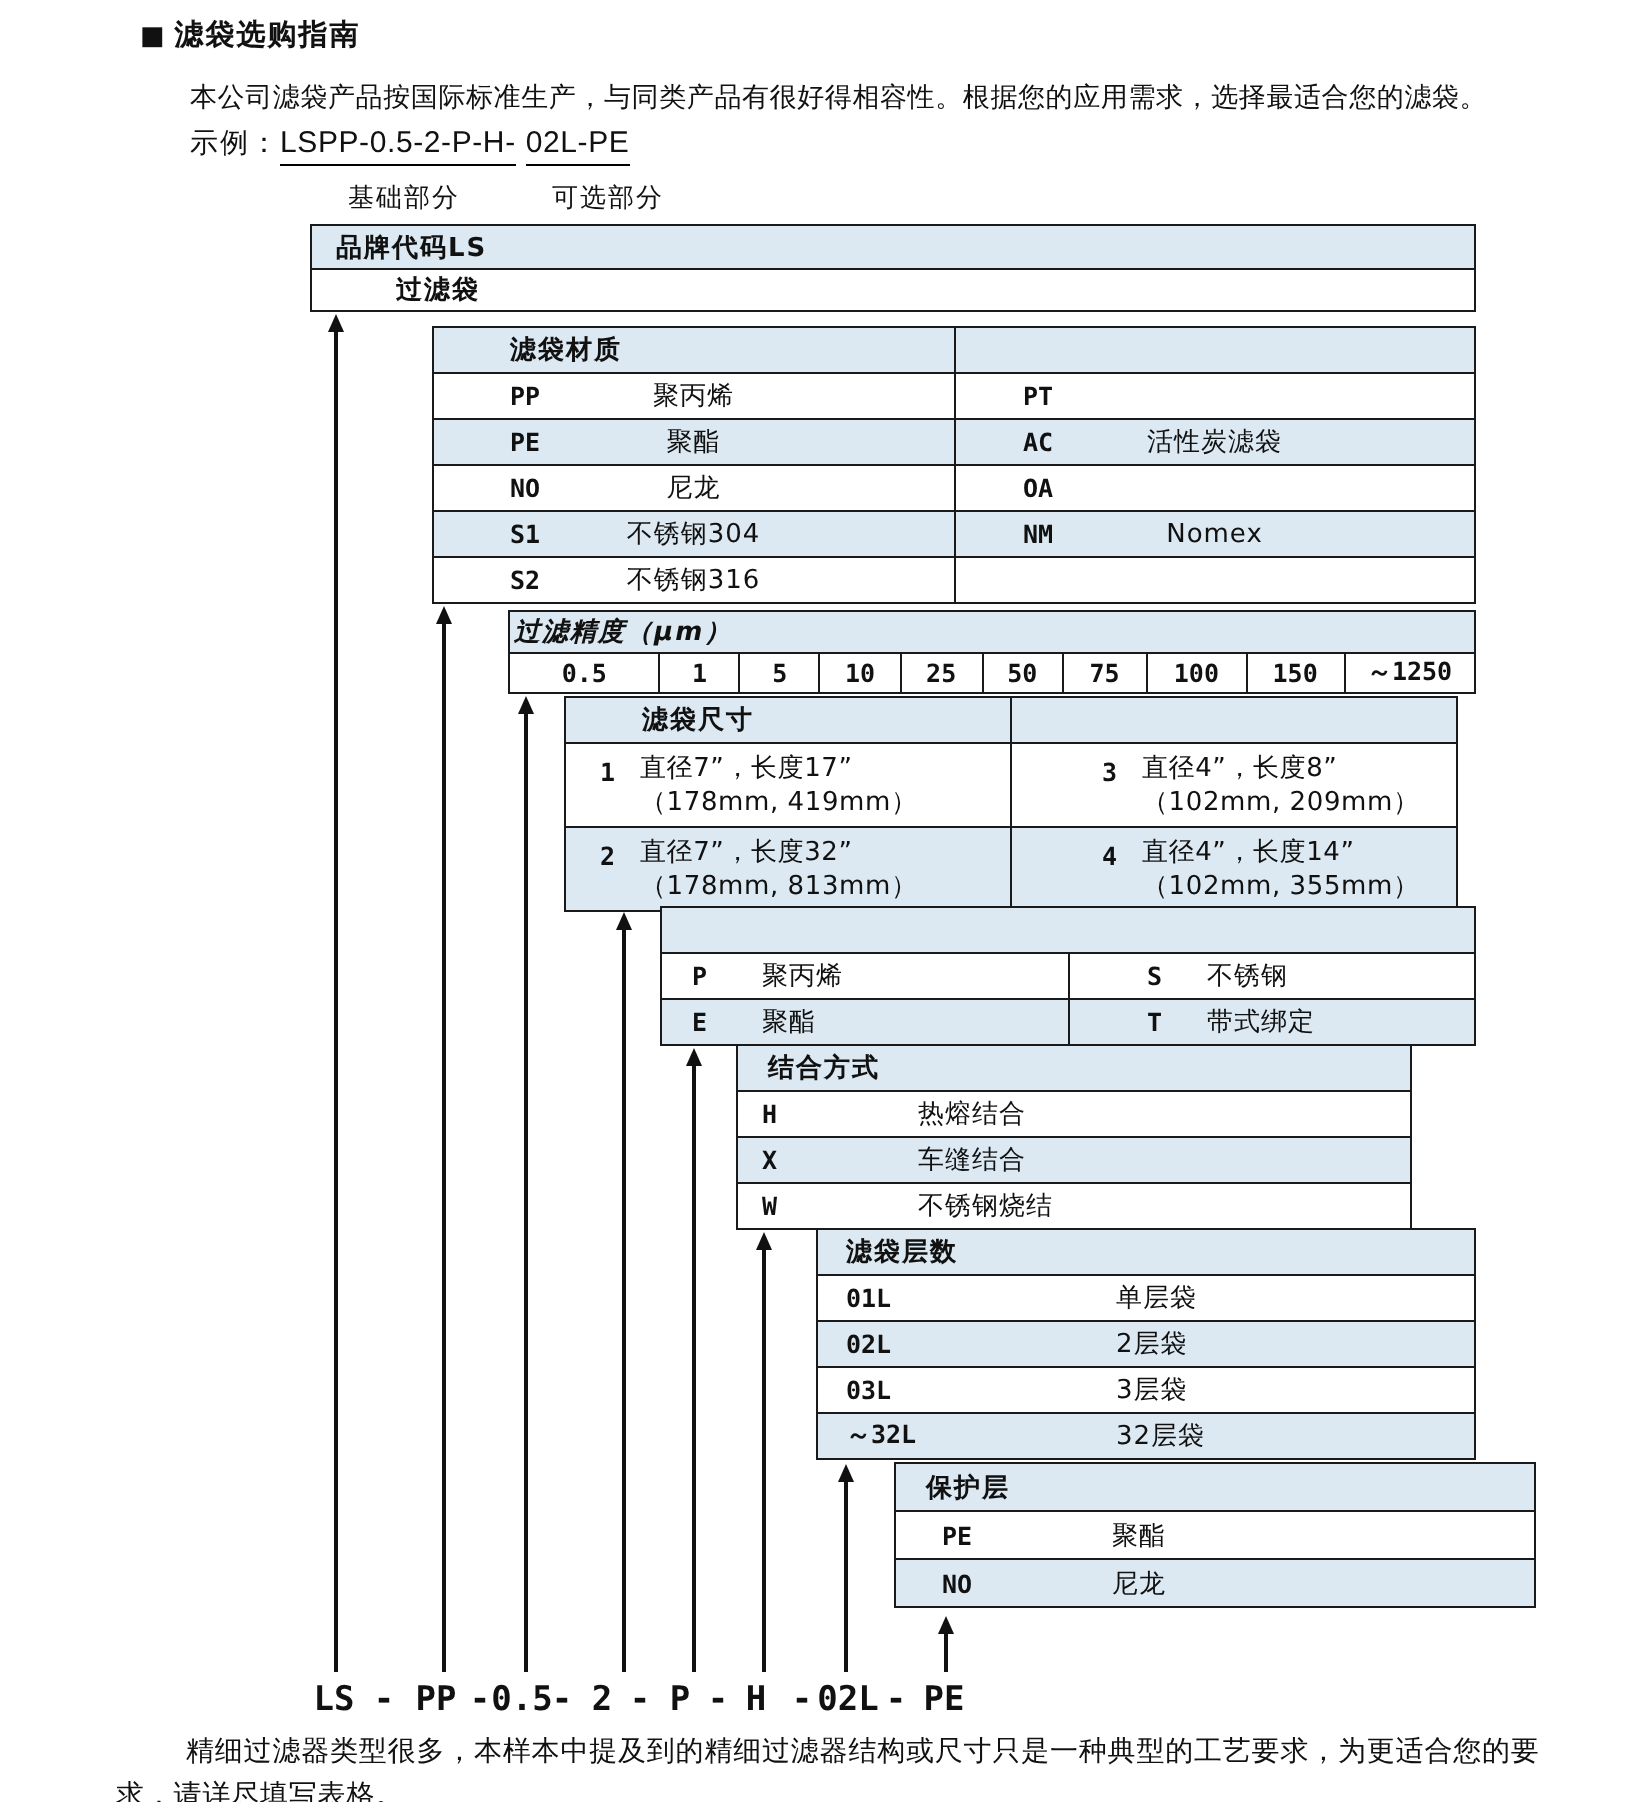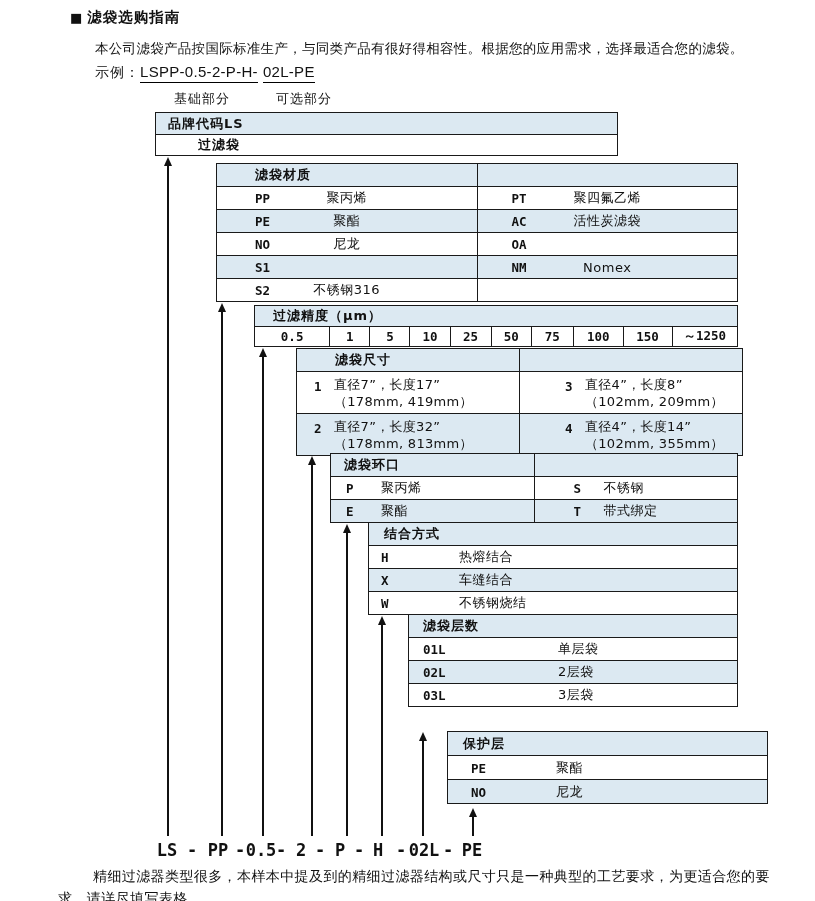--- a/index.html
+++ b/index.html
@@ -61,21 +61,21 @@
   <div class="abs intro">本公司滤袋产品按国际标准生产，与同类产品有很好得相容性。根据您的应用需求，选择最适合您的滤袋。</div>
 
   <div class="abs example">
     <span class="lbl">示例：</span><span class="excode">LSPP-0.5-2-P-H-</span><span class="excode opt">02L-PE</span>
   </div>
   <div class="abs exlabels" style="left:0;top:90px;height:18px;width:100%;padding-left:22px;">
     <span style="left:174px;">基础部分</span>
     <span style="left:276px;">可选部分</span>
   </div>
 
-  <div class="tbl" style="left:155px;top:112px;width:463px;">
+  <div class="tbl" style="left:155px;top:112px;width:583px;">
     <div class="tr blue" style="height:21px;">
       <span class="htxt" style="margin-left:12px;">品牌代码LS</span>
     </div>
     <div class="tr" style="height:21px;">
       <span class="htxt" style="margin-left:42px;">过滤袋</span>
     </div>
   </div>
 
   <div class="tbl" style="left:216px;top:163px;width:522px;">
     <div class="tr blue" style="height:22px;">
@@ -84,21 +84,20 @@
         </div>
       <div class="half"></div>
     </div>
     <div class="tr" style="height:23px;">
       <div class="half">
           <span class="code pos" style="left:38px;">PP</span>
           <span class="desc cdesc">聚丙烯</span>
         </div>
       <div class="half">
           <span class="code pos" style="left:34px;">PT</span>
-          <span class="desc cdesc">聚四氟乙烯</span>
         </div>
     </div>
     <div class="tr blue" style="height:23px;">
       <div class="half">
           <span class="code pos" style="left:38px;">PE</span>
           <span class="desc cdesc">聚酯</span>
         </div>
       <div class="half">
           <span class="code pos" style="left:34px;">AC</span>
           <span class="desc cdesc">活性炭滤袋</span>
@@ -109,41 +108,42 @@
           <span class="code pos" style="left:38px;">NO</span>
           <span class="desc cdesc">尼龙</span>
         </div>
       <div class="half">
           <span class="code pos" style="left:34px;">OA</span>
         </div>
     </div>
     <div class="tr blue" style="height:23px;">
       <div class="half">
           <span class="code pos" style="left:38px;">S1</span>
+          <span class="desc cdesc">不锈钢304</span>
         </div>
       <div class="half">
           <span class="code pos" style="left:34px;">NM</span>
           <span class="desc cdesc">Nomex</span>
         </div>
     </div>
     <div class="tr" style="height:23px;">
       <div class="half">
           <span class="code pos" style="left:38px;">S2</span>
           <span class="desc cdesc">不锈钢316</span>
         </div>
       <div class="half">
           <span class="code pos" style="left:34px;"></span>
           <span class="desc cdesc"></span>
         </div>
     </div>
   </div>
 
   <div class="tbl" style="left:254px;top:305px;width:484px;">
     <div class="tr blue" style="height:20px;">
-      <span class="htxt" style="margin-left:18px;">过滤精度（μm）</span>
+      <span class="htxt" style="margin-left:2px;font-style:italic;">过滤精度（μm）</span>
     </div>
     <div class="tr" style="height:20px;">
       <div class="pcell" style="flex:76;">
           <span class="code">0.5</span>
         </div>
       <div class="pcell" style="flex:40;">
           <span class="code">1</span>
         </div>
       <div class="pcell" style="flex:40;">
           <span class="code">5</span>
@@ -165,21 +165,21 @@
         </div>
       <div class="pcell" style="flex:49;">
           <span class="code">150</span>
         </div>
       <div class="pcell" style="flex:66;">
           <span class="code">～1250</span>
         </div>
     </div>
   </div>
 
-  <div class="tbl" style="left:296px;top:348px;width:447px;">
+  <div class="tbl" style="left:282px;top:348px;width:447px;">
     <div class="tr blue" style="height:22px;">
       <div class="half">
           <span class="htxt" style="margin-left:38px;">滤袋尺寸</span>
         </div>
       <div class="half"></div>
     </div>
     <div class="tr" style="height:42px;">
       <div class="half">
         <span class="code pos" style="left:17px;top:14px;">1</span>
         <div class="szblock" style="margin-left:37px;">
@@ -208,23 +208,20 @@
         <div class="szblock" style="margin-left:65px;">
           <div class="desc">直径4”，长度14”</div>
           <div class="desc">（102mm, 355mm）</div>
         </div>
       </div>
     </div>
   </div>
 
   <div class="tbl" style="left:330px;top:453px;width:408px;">
     <div class="tr blue" style="height:22px;">
-      <div class="half">
-          <span class="htxt" style="margin-left:13px;">滤袋环口</span>
-        </div>
       <div class="half"></div>
     </div>
     <div class="tr" style="height:23px;">
       <div class="half">
           <span class="code pos" style="left:15px;">P</span>
           <span class="desc pos" style="left:50px;">聚丙烯</span>
         </div>
       <div class="half">
           <span class="code pos" style="left:39px;">S</span>
           <span class="desc pos" style="left:69px;">不锈钢</span>
@@ -235,21 +232,21 @@
           <span class="code pos" style="left:15px;">E</span>
           <span class="desc pos" style="left:50px;">聚酯</span>
         </div>
       <div class="half">
           <span class="code pos" style="left:39px;">T</span>
           <span class="desc pos" style="left:69px;">带式绑定</span>
         </div>
     </div>
   </div>
 
-  <div class="tbl" style="left:368px;top:522px;width:370px;">
+  <div class="tbl" style="left:368px;top:522px;width:338px;">
     <div class="tr blue" style="height:22px;">
       <span class="htxt" style="margin-left:15px;">结合方式</span>
     </div>
     <div class="tr" style="height:23px;">
       <span class="code pos" style="left:12px;">H</span>
         <span class="desc pos" style="left:90px;">热熔结合</span>
     </div>
     <div class="tr blue" style="height:23px;">
       <span class="code pos" style="left:12px;">X</span>
         <span class="desc pos" style="left:90px;">车缝结合</span>
@@ -268,20 +265,24 @@
       <span class="code pos" style="left:14px;">01L</span>
         <span class="desc pos" style="left:149px;">单层袋</span>
     </div>
     <div class="tr blue" style="height:23px;">
       <span class="code pos" style="left:14px;">02L</span>
         <span class="desc pos" style="left:149px;">2层袋</span>
     </div>
     <div class="tr" style="height:23px;">
       <span class="code pos" style="left:14px;">03L</span>
         <span class="desc pos" style="left:149px;">3层袋</span>
+    </div>
+    <div class="tr blue" style="height:23px;">
+      <span class="code pos" style="left:14px;">～32L</span>
+        <span class="desc pos" style="left:149px;">32层袋</span>
     </div>
   </div>
 
   <div class="tbl" style="left:447px;top:731px;width:321px;">
     <div class="tr blue" style="height:23px;">
       <span class="htxt" style="margin-left:15px;">保护层</span>
     </div>
     <div class="tr" style="height:24px;">
       <span class="code pos" style="left:23px;">PE</span>
         <span class="desc pos" style="left:108px;">聚酯</span>

